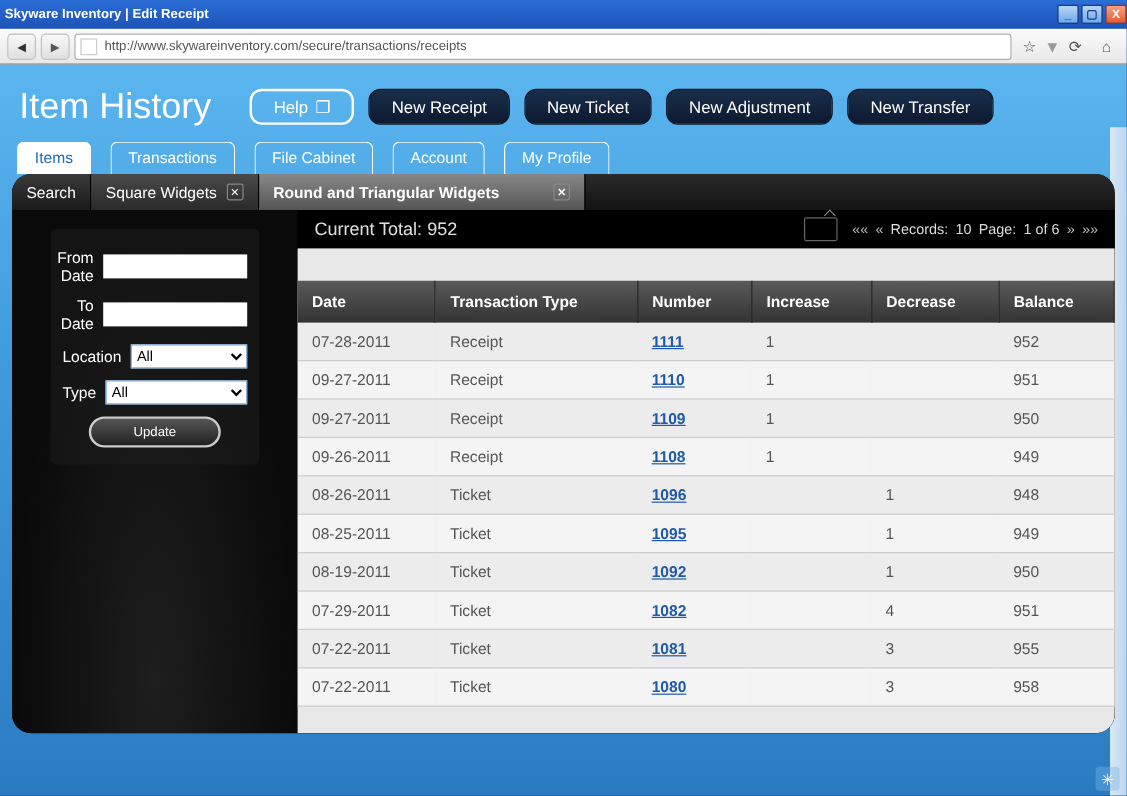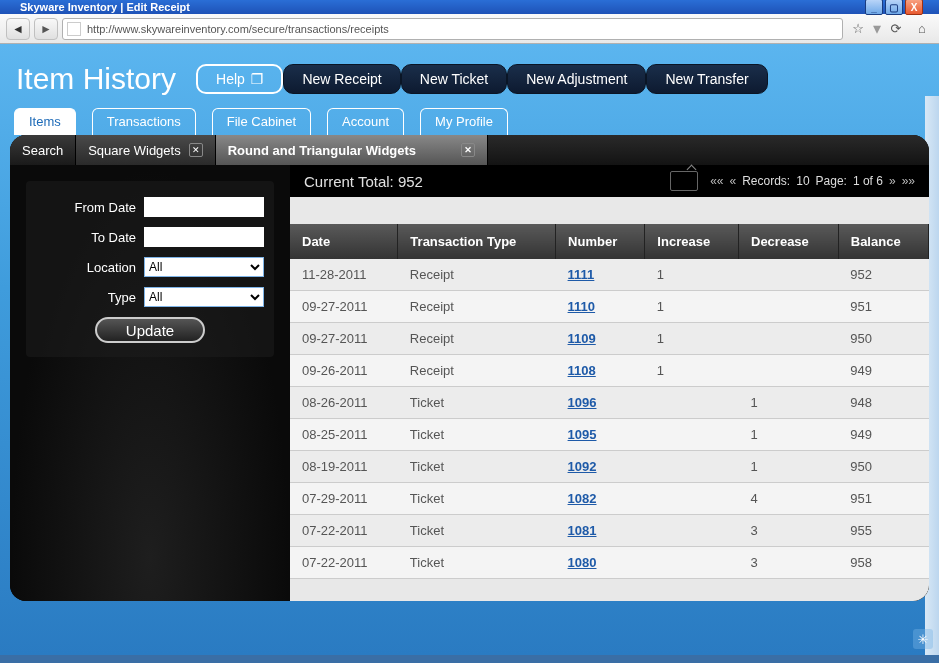--- a/index.html
+++ b/index.html
@@ -1,38 +1,38 @@
 <!DOCTYPE html>
 <html><head>
 <meta charset="utf-8">
 <style>
 * { box-sizing: border-box; margin: 0; padding: 0; }
 body { font-family: Arial, sans-serif; background: #3a6ea5; width: 939px; height: 663px; overflow: hidden; }
 
 
-.window-titlebar { height: 14px; background: linear-gradient(to bottom, #2a6ed6, #1e52b7); display: flex; align-items: center; padding: 0 16px; color: #fff; font-size: 11px; font-weight: bold; }
+.window-titlebar { height: 24px; background: linear-gradient(to bottom, #2a6ed6, #1e52b7); display: flex; align-items: center; padding: 0 0; color: #fff; font-size: 11px; font-weight: bold; }
 .window-title-text { flex: 1; padding-left: 4px; }
 .win-btns { display: flex; gap: 2px; }
 .win-btn { width: 18px; height: 16px; border: 1px solid #1a3c80; border-radius: 2px; display: flex; align-items: center; justify-content: center; font-size: 10px; font-weight: bold; cursor: pointer; }
 .win-min { background: linear-gradient(#b8d4f8,#6ea8e8); color:#1a3c80; }
 .win-max { background: linear-gradient(#b8d4f8,#6ea8e8); color:#1a3c80; }
 .win-close { background: linear-gradient(#f8a080,#e85a30); color:#fff; border-color:#a03010; }
 
 
 .browser-bar { height: 30px; background: linear-gradient(to bottom, #fafafa, #e8e8e8); border-bottom: 1px solid #b0b0b0; display: flex; align-items: center; padding: 0 6px; gap: 4px; }
 .nav-btn { width: 24px; height: 22px; border: 1px solid #c0c0c0; border-radius: 4px; background: linear-gradient(#f8f8f8,#e0e0e0); display:flex; align-items:center; justify-content:center; font-size:12px; color:#555; cursor:pointer; }
 .nav-btn.back { color:#333; }
 .url-bar { flex:1; height: 22px; border:1px solid #b0b0b0; border-radius:3px; background:#fff; display:flex; align-items:center; padding:0 4px; font-size:11px; color:#555; }
 .page-icon { width:14px; height:14px; border:1px solid #ccc; background:#fff; margin-right:6px; }
 .star-btn, .refresh-btn, .home-btn { width:22px; height:22px; display:flex; align-items:center; justify-content:center; color:#555; font-size:13px; cursor:pointer; }
 
 
 .app { background: linear-gradient(to bottom, #5bb5ef 0%, #3f9cdc 40%, #2a7bc2 100%); height: 611px; position: relative; padding: 0 10px; }
 
-.app-header { display:flex; align-items:center; padding: 18px 6px 12px 6px; gap: 0; }
+.app-header { display:flex; align-items:center; padding: 18px 6px 12px 6px; gap: 12px; }
 .page-title { color:#fff; font-size: 30px; font-weight: normal; flex: 0 0 auto; margin-right: 20px; }
 .action-btn { border-radius: 10px; height: 30px; padding: 0 18px; font-size: 14px; cursor:pointer; display:flex; align-items:center; gap:6px; }
 .help-btn { background: transparent; border: 2px solid #fff; color:#fff;justify-content:flex-end; }
 .dark-btn { background: linear-gradient(to bottom,#1a2e4a,#0d1a30); border:1px solid #0a1525; color:#fff; }
 
 
 .nav-tabs { display:flex; gap:16px; padding-left:4px; }
 .nav-tab { border:1px solid #fff; border-bottom:none; border-radius:6px 6px 0 0; padding: 5px 14px 6px; color:#fff; font-size:13px; cursor:pointer; background: transparent; }
 .nav-tab.active { background:#fff; color:#1e6bb8; border-color:#fff; }
 
@@ -41,27 +41,27 @@
 
 .sub-tabs { display:flex; align-items:stretch; height:30px; background: linear-gradient(#2a2a2a,#131313); }
 .sub-tab { display:flex; align-items:center; color:#fff; font-size:13px; padding:0 12px; border-right:1px solid #000; cursor:pointer; gap:8px; }
 .sub-tab.search { background: linear-gradient(#3a3a3a,#1a1a1a); }
 .sub-tab.inactive { background: linear-gradient(#4a4a4a,#2a2a2a); }
 .sub-tab.active { background: linear-gradient(#888,#555); font-weight: bold; gap: 45px; }
 .sub-tab .close-x { border:1px solid #888; width:14px; height:14px; display:flex; align-items:center; justify-content:center; font-size:9px; border-radius:2px; }
 
 .panel-body { display:flex; height: calc(100% - 30px); }
 
-.sidebar { width: 280px; padding:16px 16px; background: radial-gradient(ellipse at 50% 90%, #1e1e1e 0%, #0a0a0a 70%); display:flex; flex-direction:column; }
+.sidebar { width: 238px; padding:16px 32px; background: radial-gradient(ellipse at 50% 90%, #1e1e1e 0%, #0a0a0a 70%); display:flex; flex-direction:column; }
 .filter-group { background: rgba(30,30,30,0.5); border-radius:4px; padding:16px 10px 14px; }
 .filter-row { display:flex; align-items:center; margin-bottom:10px; justify-content:flex-end; gap:8px; }
 .filter-label { color:#fff; font-size:13px; text-align:right; }
 .filter-input { width: 120px; height:20px; border:none; background:#fff; font-size:12px; padding:0 4px; }
 .filter-select { width: 120px; height:20px; border:1px solid #7eb4e8; background:#fff; font-size:12px; }
-.update-btn { margin: 2px auto 0; display:block; width: 110px; height:26px; border-radius:13px; border:2px solid #ccc; background: linear-gradient(to bottom,#555,#222); color:#fff; font-size:15px; cursor:pointer; }
+.update-btn { margin: 2px auto 0; display:block; width: 110px; height:26px; border-radius:13px; border:2px solid #ccc; background: linear-gradient(to bottom,#555,#222); color:#fff; font-size:11px; cursor:pointer; }
 
 .data-area { flex:1; display:flex; flex-direction:column; background:#000; }
 .data-header { height:32px; color:#e0e0e0; display:flex; align-items:center; padding: 0 14px; font-size:15px; gap:12px; }
 .data-header .ct { flex:0 0 auto; }
 .data-header .spacer { flex:1; }
 .export-icon { width:28px; height:20px; border:1px solid #666; border-radius:2px; position:relative; cursor:pointer; }
 .export-icon::before { content:""; position:absolute; top:-6px; right:2px; width:6px; height:6px; border-top:1px solid #888; border-right:1px solid #888; transform:rotate(-45deg);}
 .pager { font-size:12px; color:#ddd; display:flex; align-items:center; gap:6px; }
 .pager .pg-btn { cursor:pointer; color:#bbb; }
 
@@ -186,21 +186,21 @@
                 <th>Date</th>
                 <th>Transaction Type</th>
                 <th>Number</th>
                 <th>Increase</th>
                 <th>Decrease</th>
                 <th>Balance</th>
               </tr>
             </thead>
             <tbody id="tbody">
                 <tr>
-                  <td>11-28-2011</td>
+                  <td>07-28-2011</td>
                   <td>Receipt</td>
                   <td><span class="num-link">1111</span></td>
                   <td>1</td>
                   <td></td>
                   <td>952</td>
                 </tr>
                 <tr>
                   <td>09-27-2011</td>
                   <td>Receipt</td>
                   <td><span class="num-link">1110</span></td>

